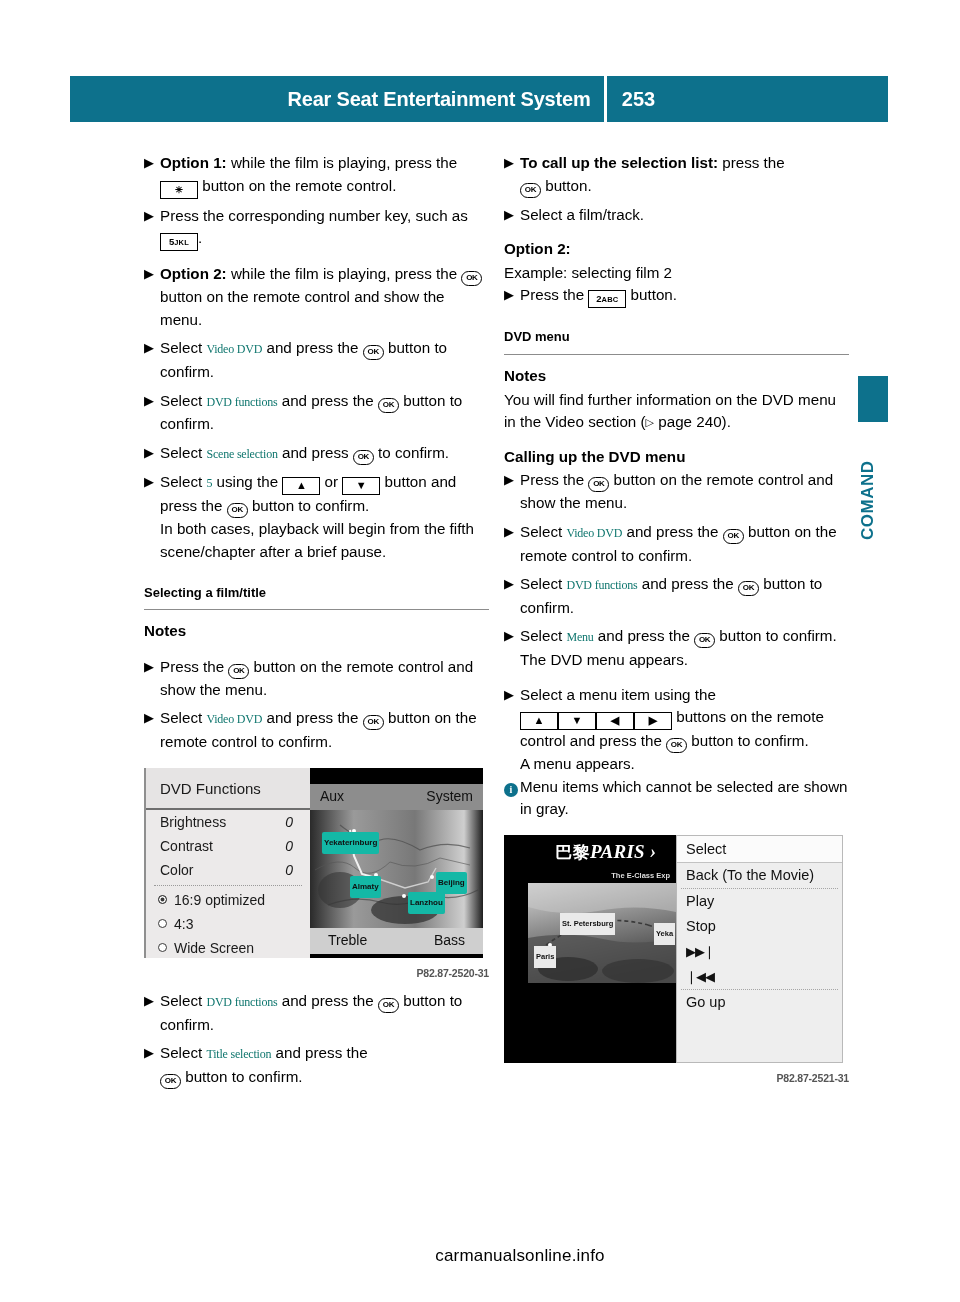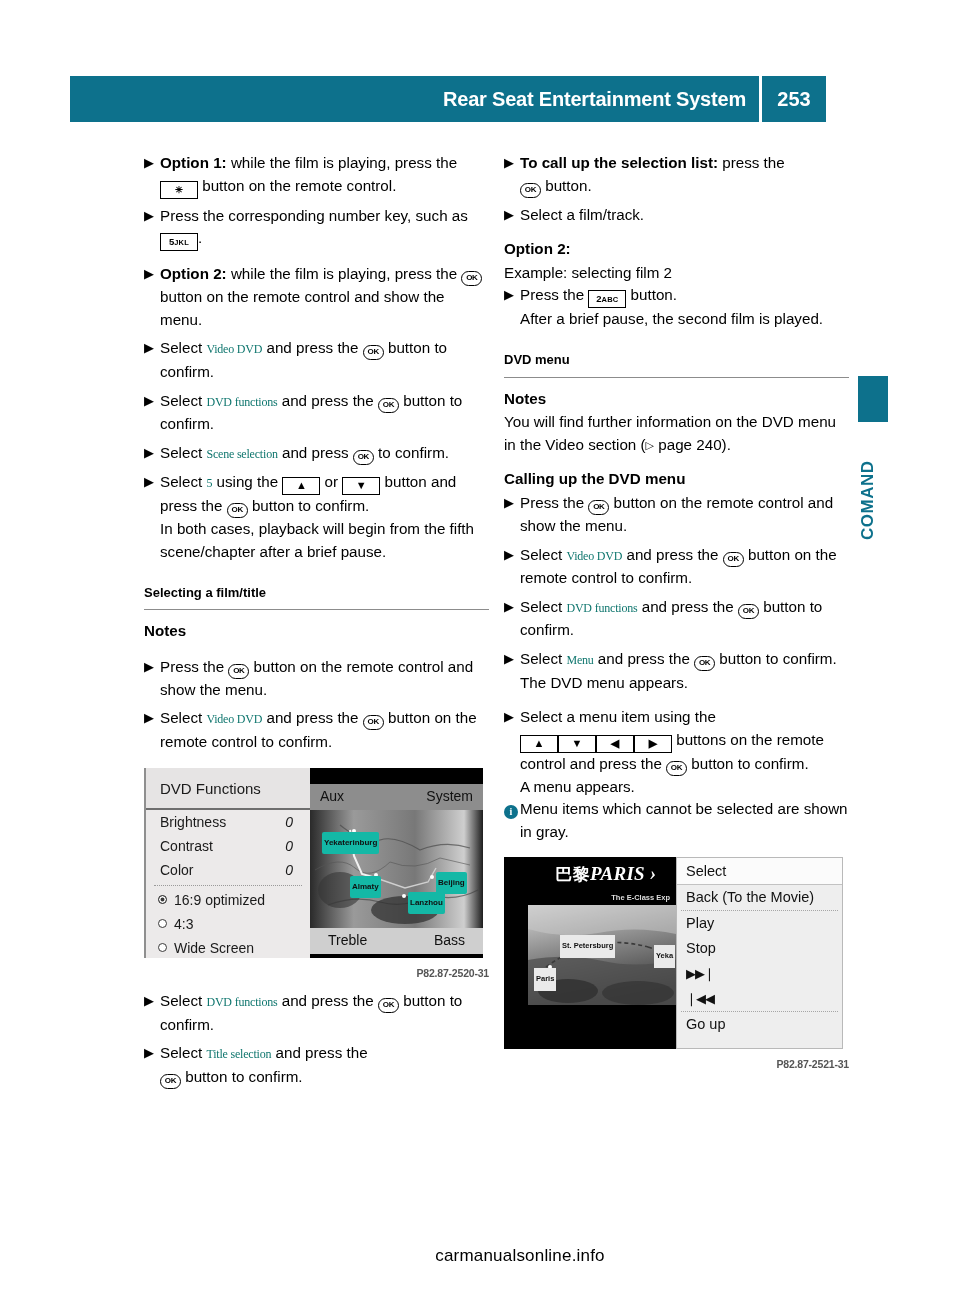--- a/index.html
+++ b/index.html
@@ -14,26 +14,26 @@
     font-family: "Liberation Sans", sans-serif;
     color: #000000;
     overflow: hidden;
   }
 
   
   .header-bar {
     position: absolute;
     left: 70px;
     top: 76px;
-    width: 756px;
+    width: 818px;
     height: 46px;
     background: #0d718c;
     display: flex;
     align-items: center;
-    justify-content: flex-end;
+    justify-content: center;
   }
   .header-title {
     font-size: 20px;
     font-weight: bold;
     color: #ffffff;
     letter-spacing: -0.2px;
     padding-right: 13px;
     white-space: nowrap;
   }
   .header-sep {
@@ -289,21 +289,21 @@
   .map-dot {
     position: absolute;
     width: 4px; height: 4px;
     background: #fff;
     border-radius: 50%;
   }
 
   
   .dvdmenu {
     width: 339px;
-    height: 192px;
+    height: 228px;
     display: flex;
     position: relative;
     box-sizing: border-box;
   }
   .dvdmenu-video {
     width: 172px;
     background: #000;
     position: relative;
     overflow: hidden;
   }
@@ -548,21 +548,21 @@
     <span class="bullet">▶</span>
     <span class="step-body">Select a film/track.</span>
   </div>
 
   <div class="gap-md"></div>
   <div class="h-sub">Option 2:</div>
   <div class="para">Example: selecting film 2</div>
 
   <div class="step">
     <span class="bullet">▶</span>
-    <span class="step-body"><span>Press the </span><span class="key-box key-num"><span>2</span><span class="sm">ABC</span></span><span> button.</span><br><span>After a brief pause, the second film is played.</span></span>
+    <span class="step-body"><span>Press the </span><span class="key-box key-num"><span>2</span><span class="sm">ABC</span></span><span> button.</span><br></span>
   </div>
 
   <div class="gap-lg"></div>
   <div class="h-section">DVD menu</div>
 
   <div class="h-sub">Notes</div>
   <div class="para"><span>You will find further information on the DVD menu in the Video section (</span><span class="ref-arrow">▷</span><span> page 240).</span></div>
 
   <div class="gap-md"></div>
   <div class="h-sub">Calling up the DVD menu</div>

